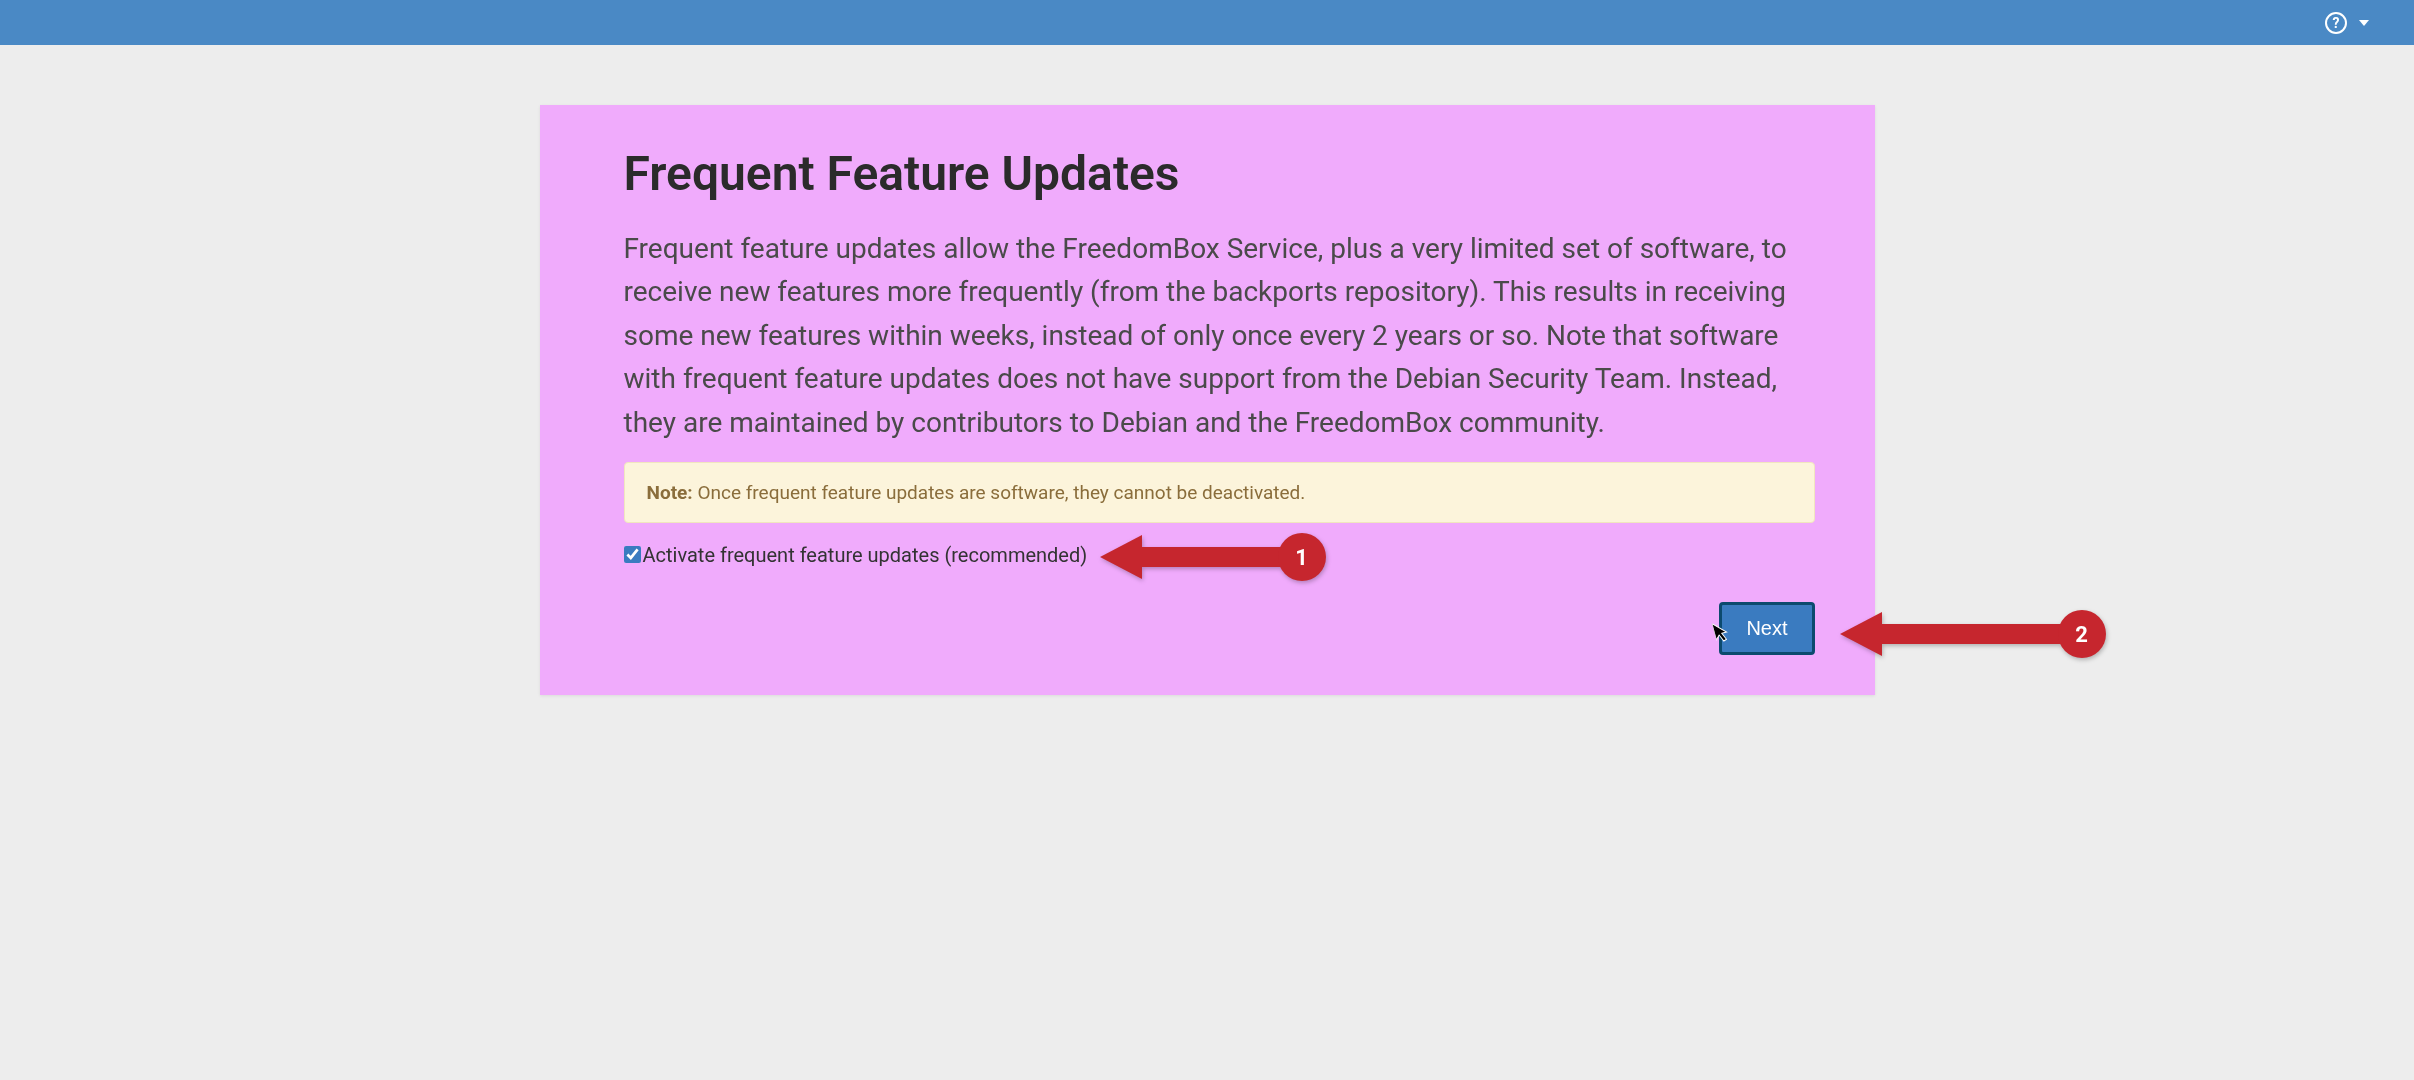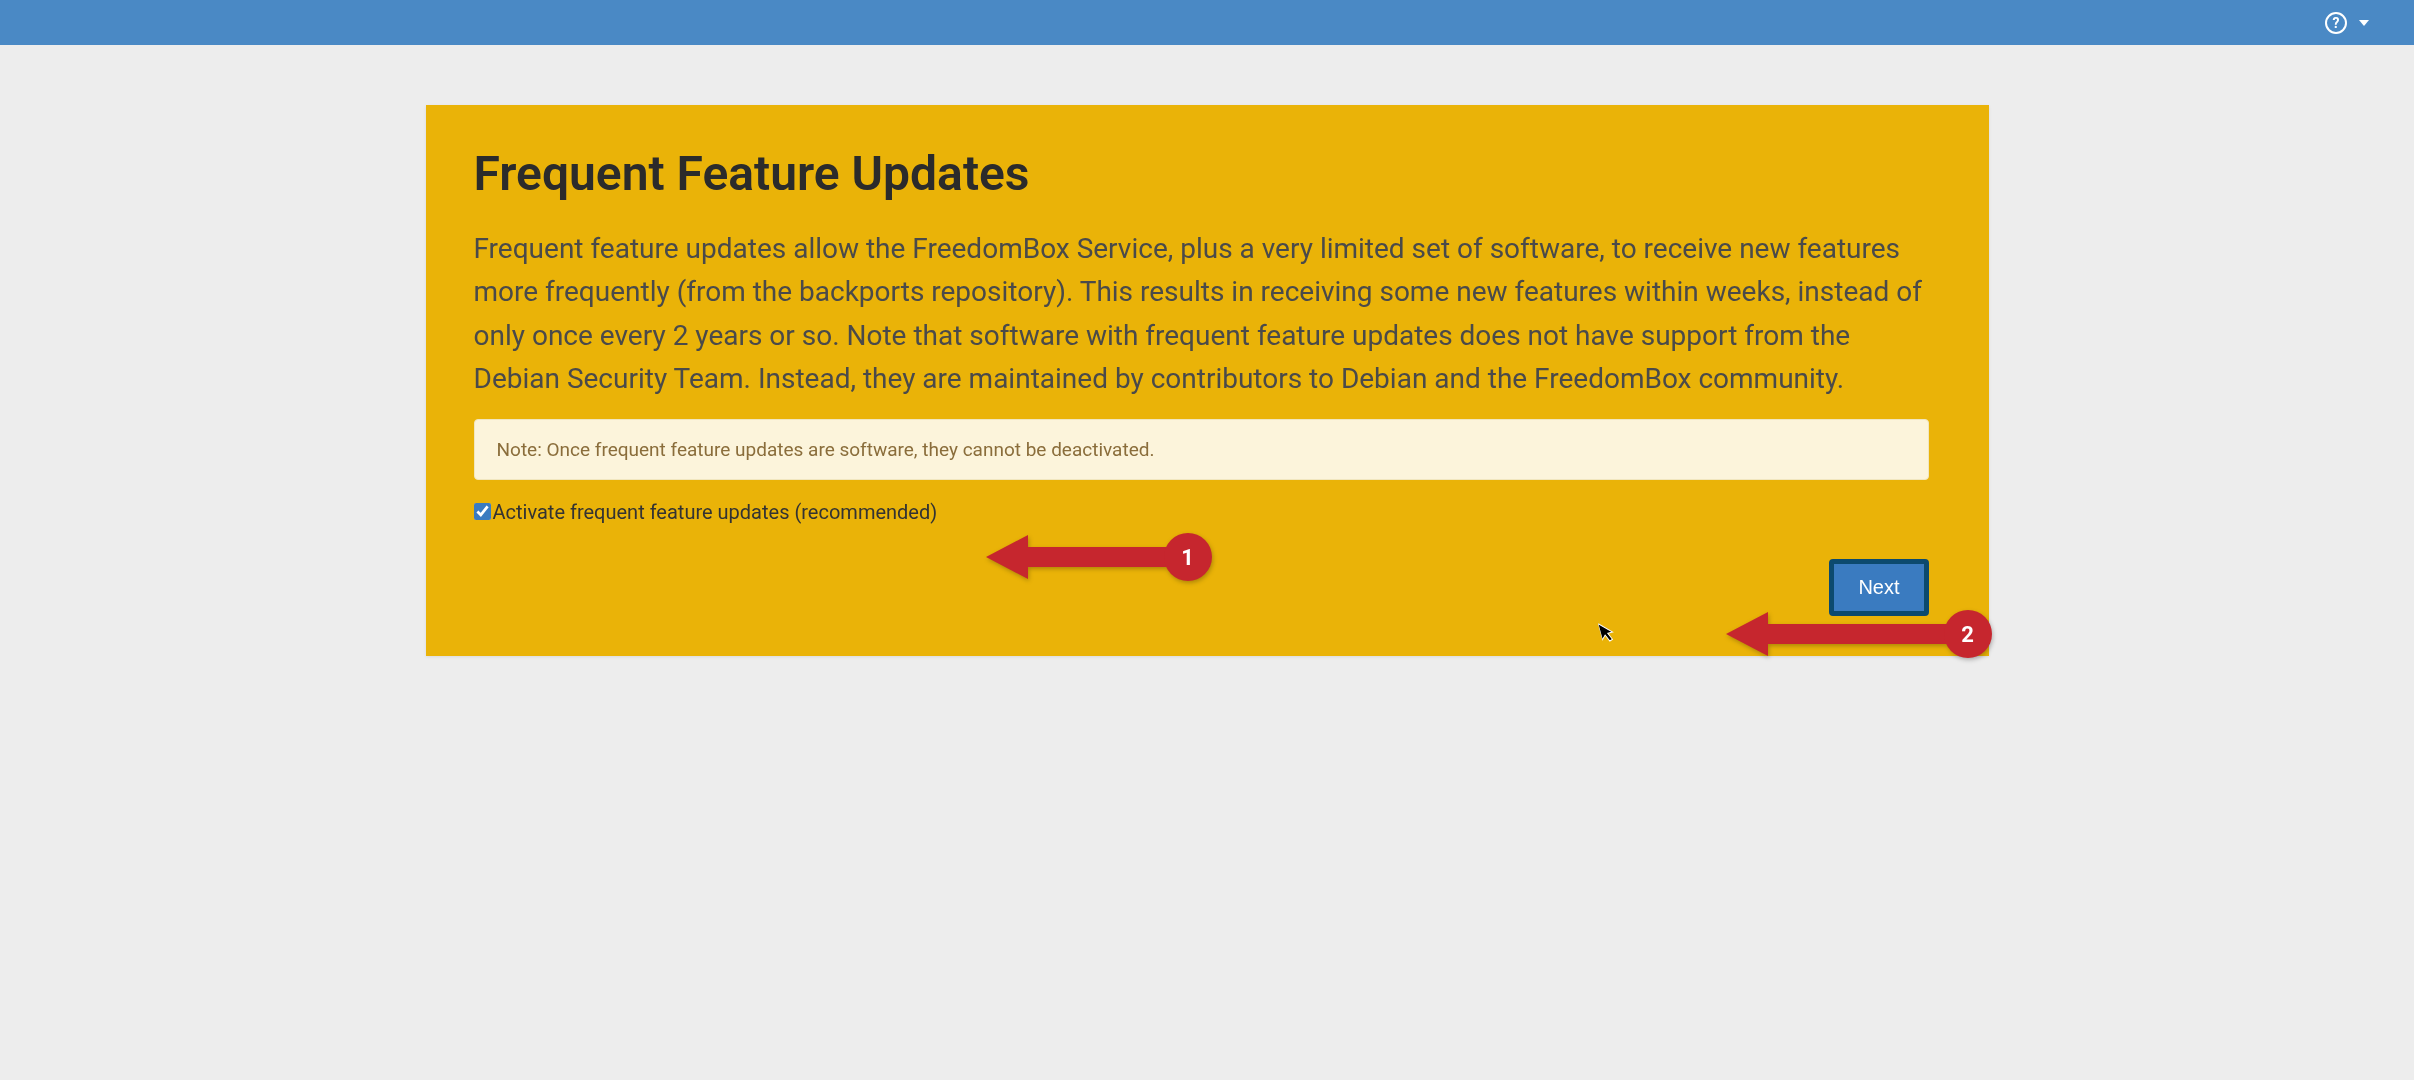--- a/index.html
+++ b/index.html
@@ -46,23 +46,23 @@
       border-left: 5px solid transparent;
       border-right: 5px solid transparent;
       border-top: 6px solid #fff;
     }
     .page-wrap {
       display: flex;
       justify-content: center;
       padding-top: 60px;
     }
     .card {
-      background: #eab308;
-      width: 1563px;
-      padding: 40px 60px 40px 48px;
+      background: #f0abfc;
+      width: 1335px;
+      padding: 40px 60px 40px 84px;
       box-shadow: 0 1px 3px rgba(0,0,0,0.08);
       position: relative;
     }
     h1.page-title {
       font-size: 48px;
       font-weight: 600;
       color: #2b2b2b;
       margin-bottom: 25px;
     }
     .para {
@@ -73,42 +73,42 @@
     }
     .alert-warning {
       background: #fcf4db;
       border: 1px solid #f1e6bf;
       border-radius: 4px;
       padding: 18px 22px;
       font-size: 19px;
       color: #8a6d3b;
       margin-bottom: 20px;
     }
-    .alert-warning .note-label { font-weight: 400; }
+    .alert-warning .note-label { font-weight: 700; }
     .checkbox-row {
       display: flex;
       align-items: center;
       gap: 2px;
       font-size: 20px;
       color: #333;
       margin-bottom: 35px;
     }
     .checkbox-row input[type="checkbox"] {
       width: 17px;
       height: 17px;
       accent-color: #3a7bc0;
     }
     .actions {
       display: flex;
       justify-content: flex-end;
     }
     .btn-primary {
       background: #3a7bc0;
       color: #fff;
-      border: 5px solid #0c4a6e;
+      border: 3px solid #0c4a6e;
       border-radius: 4px;
       padding: 12px 24px;
       font-size: 20px;
       cursor: pointer;
     }
     
     .annotation {
       position: absolute;
       display: flex;
       align-items: center;

